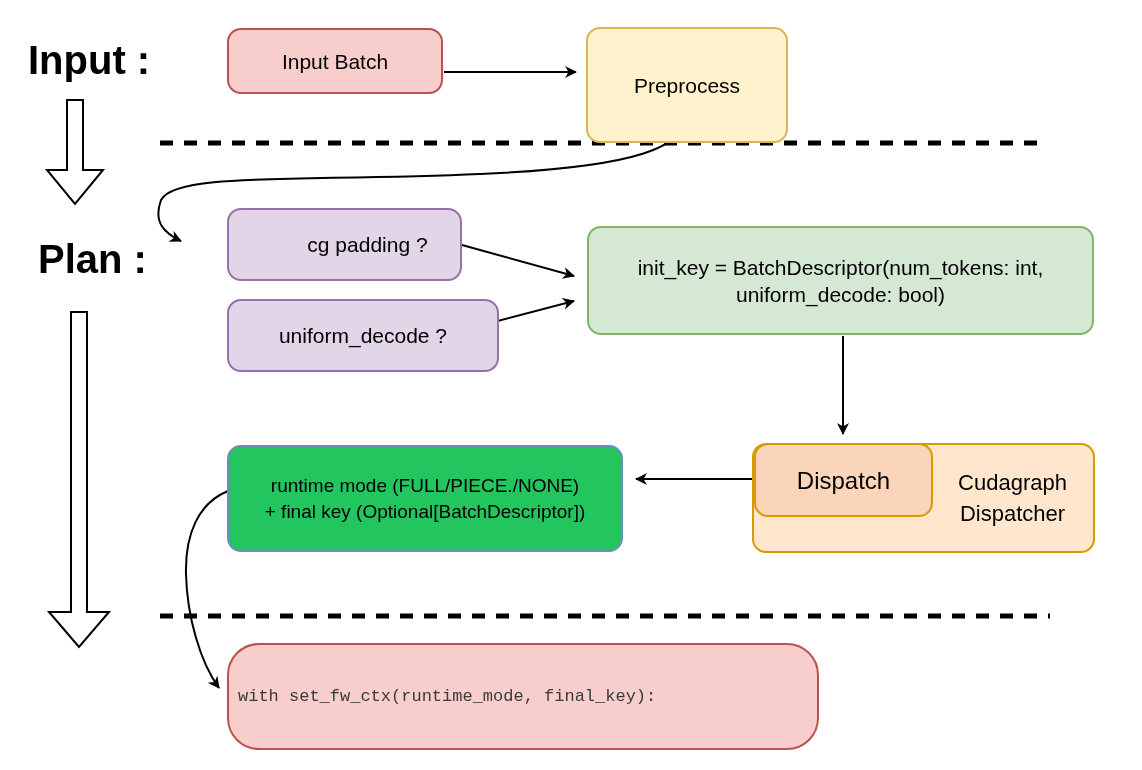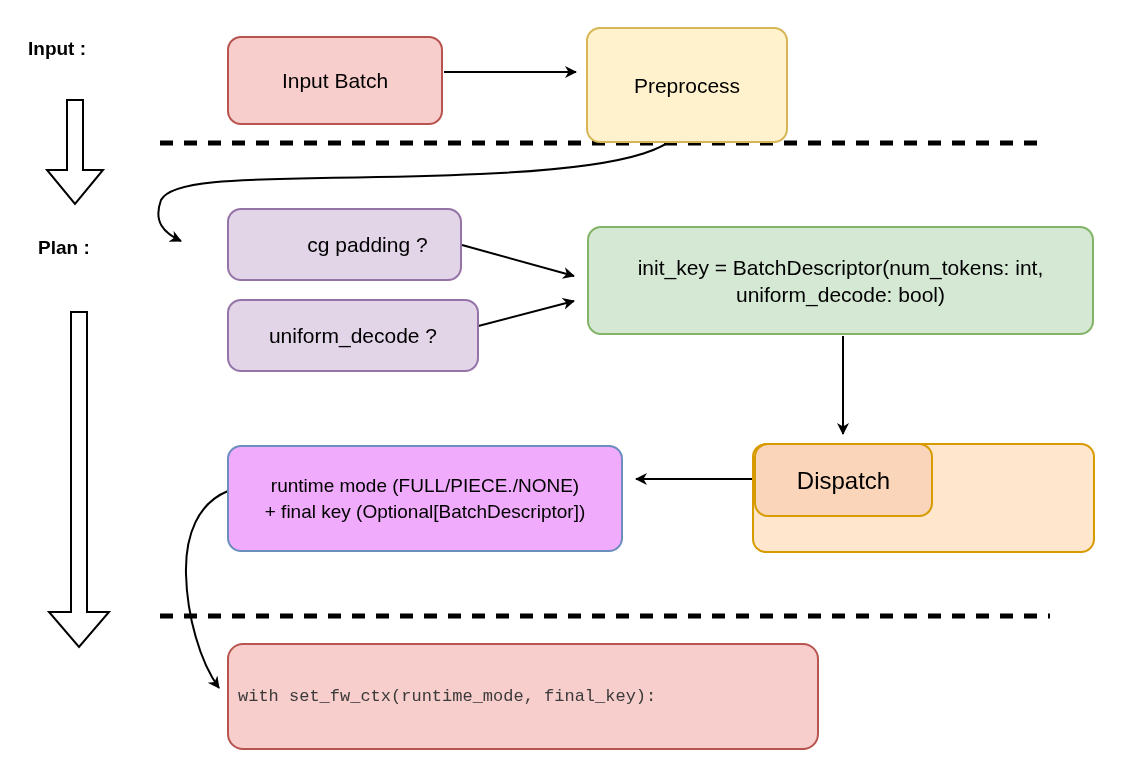--- a/index.html
+++ b/index.html
@@ -28,29 +28,29 @@
     justify-content: center;
     text-align: center;
     color: #000000;
     z-index: 2;
     font-size: 21px;
     line-height: 27px;
   }
   .stage-label {
     position: absolute;
     font-weight: bold;
-    font-size: 19px;
+    font-size: 40px;
     color: #000000;
     z-index: 2;
     white-space: nowrap;
   }
-  .node-input-batch   { left: 227px; top: 28px;  width: 216px; height: 89px; margin-top: 8px; }
+  .node-input-batch   { left: 227px; top: 28px;  width: 216px; height: 66px; }
   .node-preprocess    { left: 586px; top: 27px;  width: 202px; height: 116px; }
   .node-cg-padding    { left: 227px; top: 208px; width: 235px; height: 73px; padding-left: 46px; }
-  .node-uniform-decode{ left: 227px; top: 299px; width: 252px; height: 73px; }
+  .node-uniform-decode{ left: 227px; top: 299px; width: 272px; height: 73px; }
   .node-init-key      { left: 587px; top: 226px; width: 507px; height: 109px; justify-content: center; }
   .node-runtime-mode  { left: 227px; top: 445px; width: 396px; height: 107px; font-size: 19px; line-height: 26px; }
   .node-cudagraph     { left: 752px; top: 443px; width: 343px; height: 110px; }
   .node-dispatch      { left: 754px; top: 443px; width: 179px; height: 74px; font-size: 24px; }
   .cudagraph-text {
     position: absolute;
     left: 930px; top: 443px;
     width: 165px; height: 110px;
     display: flex; flex-direction: column;
     align-items: center; justify-content: center;
@@ -125,23 +125,27 @@
   <div class="node node-init-key" style="background-color: rgb(213, 232, 212); border-color: rgb(130, 179, 102);">
     <span>init_key = BatchDescriptor(num_tokens: int,</span>
     <span>uniform_decode: bool)</span>
   </div>
 
   <div class="node node-cudagraph" style="background-color: rgb(255, 230, 204); border-color: rgb(215, 155, 0);">
   </div>
   <div class="node node-dispatch" style="background-color: rgb(251, 213, 186); border-color: rgb(215, 155, 0);">
     <span>Dispatch</span>
   </div>
+  <div class="cudagraph-text">
+    <span>Cudagraph</span>
+    <span>Dispatcher</span>
+  </div>
 
-  <div class="node node-runtime-mode" style="background-color: #f0abfc; border-color: rgb(108, 142, 191);">
+  <div class="node node-runtime-mode" style="background-color: #22c55e; border-color: rgb(108, 142, 191);">
     <span>runtime mode (FULL/PIECE./NONE)</span>
     <span>+ final key (Optional[BatchDescriptor])</span>
   </div>
 
-  <div class="node node-execute-code" style="background-color: rgb(248, 206, 204); border-color: rgb(184, 84, 80);">
+  <div class="node node-execute-code" style="background-color: rgb(248, 206, 204); border-color: rgb(184, 84, 80); border-radius: 32px;">
     <span class="code-line">with set_fw_ctx(runtime_mode, final_key):</span>
   </div>
 
 </div>
 
 </body></html>

